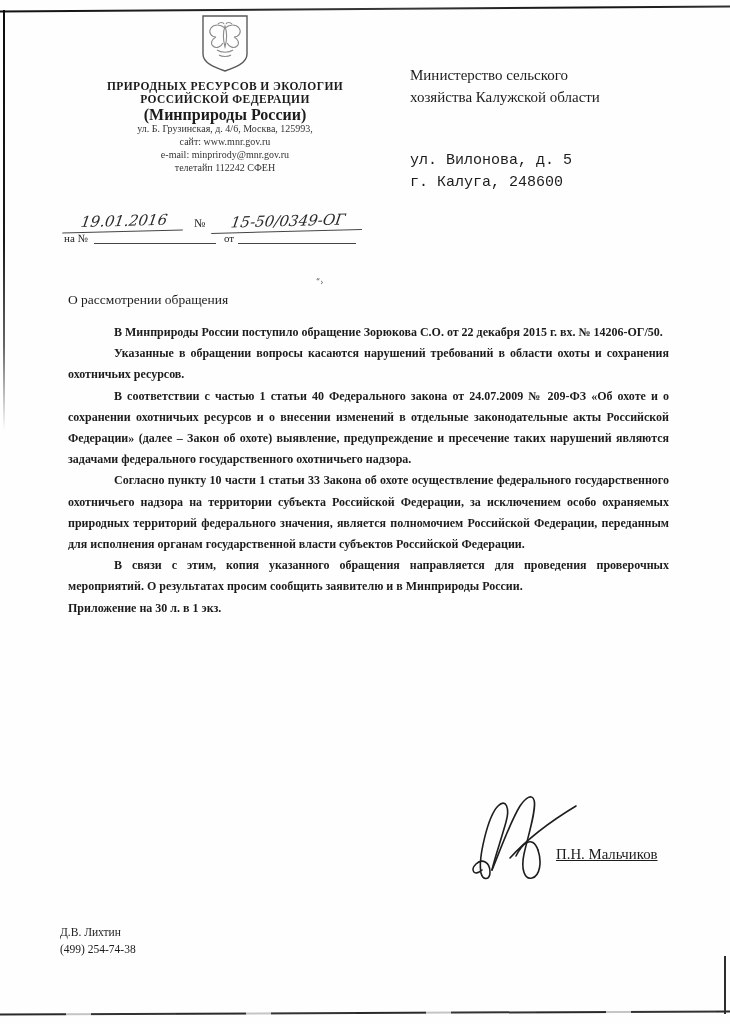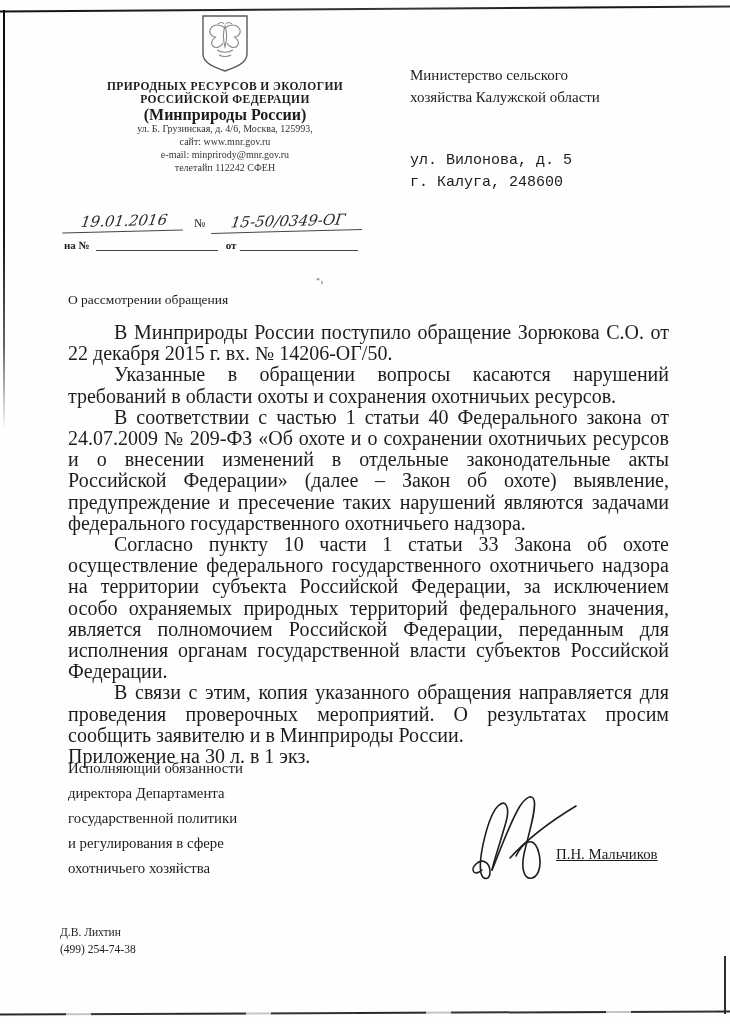--- a/index.html
+++ b/index.html
@@ -56,33 +56,33 @@
   }
   .ref-date {
     width:120px; border-bottom:1px solid #444; text-align:center;
     font-size:15px; padding-bottom:1px;
   }
   .ref-no-label { margin:0 8px 1px 10px; font-size:12px; }
   .ref-number {
     width:150px; border-bottom:1px solid #444; text-align:center;
     font-size:15px; padding-bottom:1px;
   }
-  .ref-row2 { display:flex; align-items:flex-start; margin-top:7px; font-size:11px; color:#222;font-weight:bold; }
+  .ref-row2 { display:flex; align-items:flex-start; font-size:11px; color:#222; }
   .ref-blank1 { width:122px; border-bottom:1px solid #444; margin-left:6px; height:12px; }
   .ref-ot { margin:0 4px 0 8px; }
   .ref-blank2 { width:118px; border-bottom:1px solid #444; height:12px; }
   
   .addressee { position:absolute; left:410px; top:64px; width:270px; }
   .addr-name { font-size:15px; line-height:22px; }
   .addr-street { position:absolute; left:410px; top:150px; width:270px; font-size:15px; line-height:22px;font-family:Liberation Mono, monospace; }
   
   .subject { position:absolute; left:68px; top:292px; font-size:13.5px; }
   .body-text {
     position:absolute; left:68px; top:322px; width:601px;
-    font-size:20px; line-height:21.2px; text-align:justify;
+    font-size:12px; line-height:21.2px; text-align:justify;font-weight:bold;
   }
   .body-text p { text-indent:46px; margin:0; }
   .attachment { text-indent:0 !important; }
   
   .sig-position {
     position:absolute; left:68px; top:756px; width:240px;
     font-size:14.8px; line-height:25px;
   }
   .sig-mark { position:absolute; left:468px; top:778px; }
   .sig-name { position:absolute; left:556px; top:846px; font-size:14.8px;text-decoration:underline; }
@@ -151,27 +151,20 @@
 
   <div class="body-text">
     <p>В Минприроды России поступило обращение Зорюкова С.О. от 22 декабря 2015 г. вх. № 14206-ОГ/50.</p>
     <p>Указанные в обращении вопросы касаются нарушений требований в области охоты и сохранения охотничьих ресурсов.</p>
     <p>В соответствии с частью 1 статьи 40 Федерального закона от 24.07.2009 № 209-ФЗ «Об охоте и о сохранении охотничьих ресурсов и о внесении изменений в отдельные законодательные акты Российской Федерации» (далее – Закон об охоте) выявление, предупреждение и пресечение таких нарушений являются задачами федерального государственного охотничьего надзора.</p>
     <p>Согласно пункту 10 части 1 статьи 33 Закона об охоте осуществление федерального государственного охотничьего надзора на территории субъекта Российской Федерации, за исключением особо охраняемых природных территорий федерального значения, является полномочием Российской Федерации, переданным для исполнения органам государственной власти субъектов Российской Федерации.</p>
     <p>В связи с этим, копия указанного обращения направляется для проведения проверочных мероприятий. О результатах просим сообщить заявителю и в Минприроды России.</p>
     <p class="attachment">Приложение на 30 л. в 1 экз.</p>
   </div>
 
-  <div class="sig-position">
-    <div>Исполняющий обязанности</div>
-    <div>директора Департамента</div>
-    <div>государственной политики</div>
-    <div>и регулирования в сфере</div>
-    <div>охотничьего хозяйства</div>
-  </div>
 
   <span class="sig-mark">
     <svg width="120" height="110" viewBox="0 0 120 110">
       <g fill="none" stroke="#1e1e1e" stroke-width="1.6" stroke-linecap="round">
         <path d="M14,92 C6,99 2,92 8,86 C14,80 22,84 22,94 C22,102 15,103 13,95 C10,80 20,38 30,28 C38,20 42,30 38,44 C33,62 26,82 24,92"></path>
         <path d="M24,92 C30,78 42,44 52,28 C58,19 64,16 66,22 C69,30 60,58 56,76 C53,90 56,102 64,100 C72,98 74,84 70,72"></path>
         <path d="M70,72 C64,56 54,66 48,78"></path>
         <path d="M42,80 C62,58 88,40 108,28"></path>
       </g>
     </svg>

